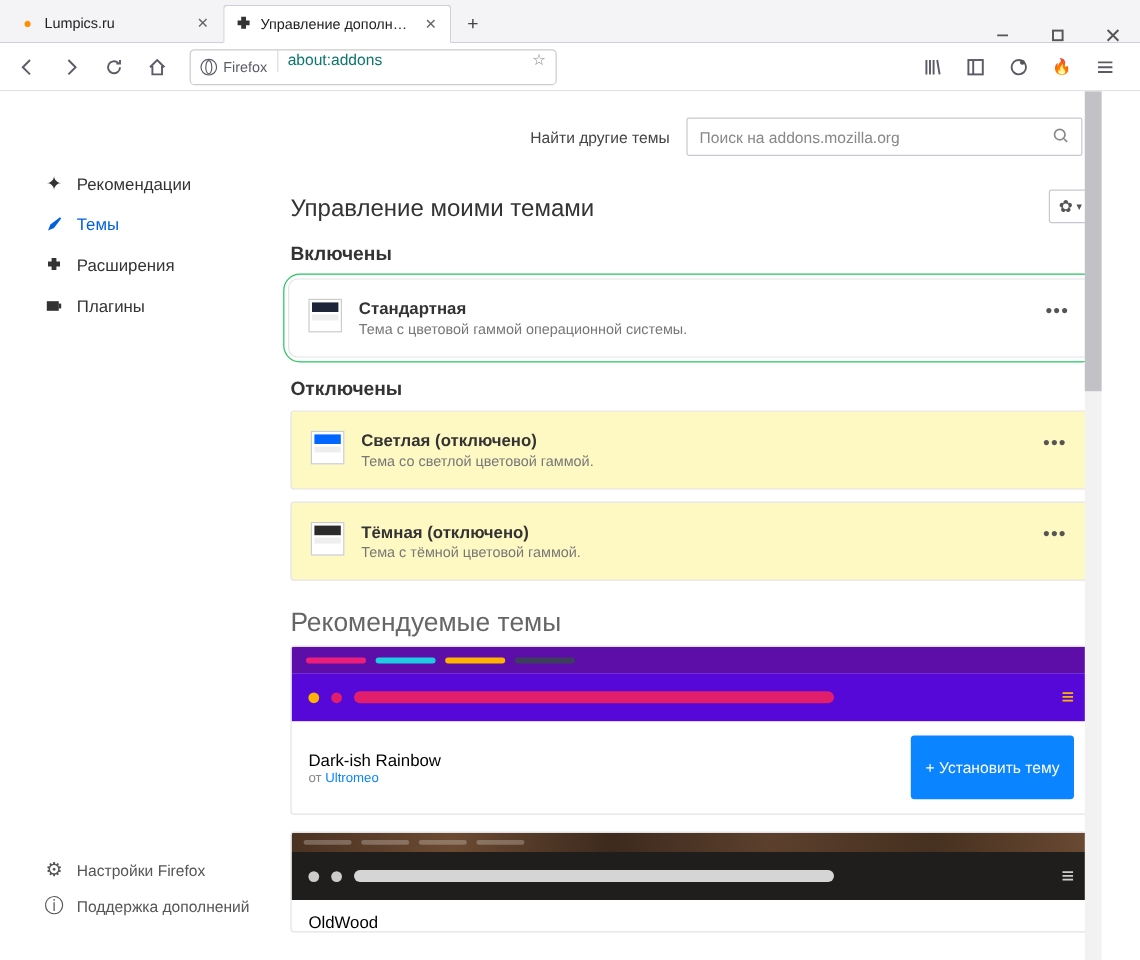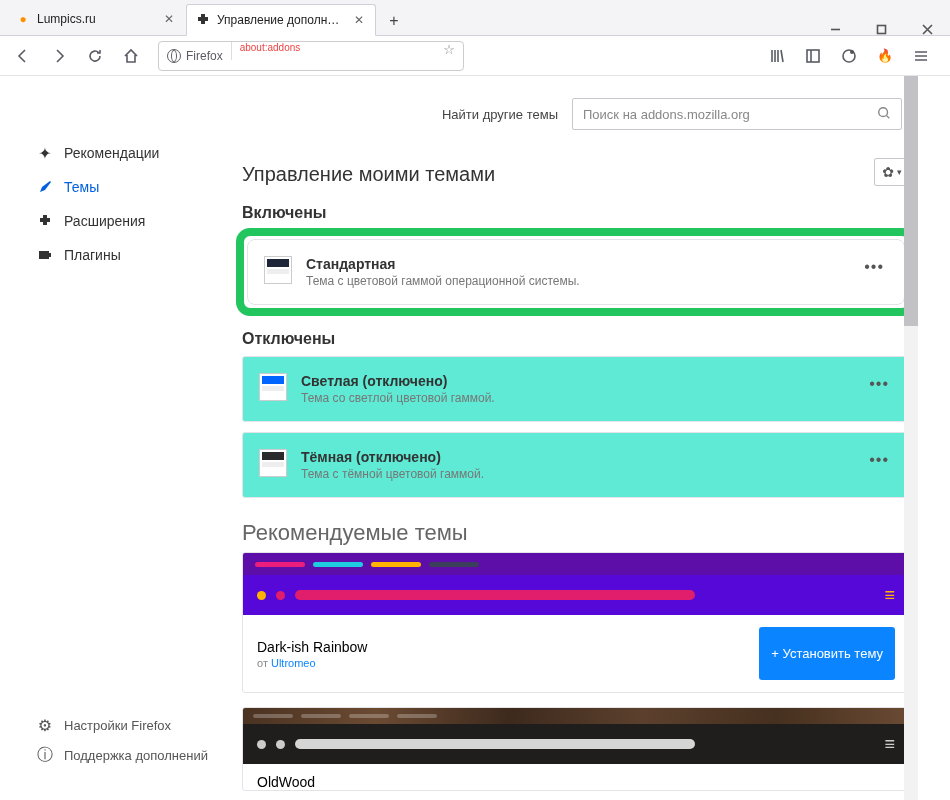--- a/index.html
+++ b/index.html
@@ -21,21 +21,21 @@
 
 
 .navbar { height: 40px; display: flex; align-items: center; padding: 0 8px; gap: 6px; border-bottom: 1px solid #e4e4e8; background: #fff; }
 .nav-btn { width: 30px; height: 30px; display: flex; align-items: center; justify-content: center; color: #5b5b66; border-radius: 4px; }
 .nav-btn svg { width: 16px; height: 16px; }
 .urlbar { flex: 1; height: 30px; border: 1px solid #ccc; border-radius: 4px; display: flex; padding: 0 8px; gap: 8px; max-width: 430px; margin-left: 6px; }
 .urlbar-identity { display: flex; align-items: center; gap: 5px; color: #5b5b66; font-size: 12px; }
 .urlbar-identity .ff-icon { width: 14px; height: 14px; border: 1.5px solid #5b5b66; border-radius: 50%; position: relative; }
 .urlbar-identity .ff-icon::after { content: ""; position: absolute; top: 0; left: 3px; width: 4px; height: 10px; border: 1.5px solid #5b5b66; border-radius: 50%; }
 .url-sep { width: 1px; height: 18px; background: #ddd; }
-.url-text { flex: 1; color: #ef4444; font-size: 10px; }
+.url-text { flex: 1; color: #0f766e; font-size: 13px; }
 .star-btn { color: #888; }
 .nav-spacer { flex: 1; }
 .ext-icons { display: flex; align-items: center; gap: 10px; padding-right: 8px; }
 .ext-icons .nav-btn { width: 26px; }
 .fire-icon { color: #ff7b00; }
 
 
 .content { flex: 1; display: flex; overflow: hidden; position: relative; }
 .sidebar { width: 230px; padding: 60px 0 0 36px; display: flex; flex-direction: column; }
 .side-item { display: flex; align-items: center; gap: 10px; height: 34px; font-size: 14px; color: #333; cursor: pointer; }
@@ -51,33 +51,33 @@
 .search-box .ph { flex: 1; }
 .search-box .mag { color: #888; }
 
 .heading-row { display: flex; align-items: flex-end; margin-bottom: 18px; }
 h1.page-title { font-size: 20px; font-weight: 400; color: #333; }
 .heading-spacer { flex: 1; }
 .gear-btn { width: 36px; height: 28px; border: 1px solid #c7c7cf; border-radius: 2px; display: flex; align-items: center; justify-content: center; gap: 3px; color: #555; font-size: 14px; }
 
 h2.section { font-size: 16px; font-weight: 600; color: #333; margin: 10px 0 8px; }
 
-.card { background: #5eead4; border: 1px solid #e3e3e8; border-radius: 3px; padding: 16px; display: flex; align-items: flex-start; gap: 14px; margin-bottom: 10px; }
+.card { background: #fef9c3; border: 1px solid #e3e3e8; border-radius: 3px; padding: 16px; display: flex; align-items: flex-start; gap: 14px; margin-bottom: 10px; }
 .card .thumb { width: 28px; height: 28px; background: #fff; border: 1px solid #ccc; display: flex; flex-direction: column; font-size: 6px; padding: 2px; gap: 2px; }
 .thumb .r1 { height: 8px; background: #1f2539; }
 .thumb-blue .r1 { background: #0066ff; }
 .thumb-dark .r1 { background: #2a2a2a; }
 .thumb .r2 { height: 5px; background: #eee; }
 .card-body { flex: 1; }
 .card-title { font-size: 14px; font-weight: 600; color: #333; margin-bottom: 2px; }
 .card-desc { font-size: 12px; color: #777; }
 .card-more { color: #555; font-size: 16px; letter-spacing: 1px; padding: 0 4px; cursor: pointer; align-self: flex-start; margin-top: 2px; }
 .card.white { background: #fff; }
 
-.highlight-box { border: 8px solid #22c55e; border-radius: 14px; padding: 3px; margin: -2px -6px 14px -6px; }
+.highlight-box { border: 1px solid #22c55e; border-radius: 14px; padding: 3px; margin: -2px -6px 14px -6px; }
 .highlight-box .card { margin-bottom: 0; border-radius: 8px; }
 
 h2.rec { font-size: 22px; font-weight: 300; color: #666; margin: 22px 0 6px; }
 
 .theme-preview { border: 1px solid #e3e3e8; border-radius: 3px; overflow: hidden; margin-bottom: 0; }
 .tp-top { height: 22px; background: #5e0ea8; display: flex; align-items: center; gap: 8px; padding: 0 12px; }
 .tp-top .pill { height: 5px; border-radius: 3px; }
 .tp-top .p1 { width: 50px; background: #eb1e7c; }
 .tp-top .p2 { width: 50px; background: #1ecbe1; }
 .tp-top .p3 { width: 50px; background: #ffb300; }

